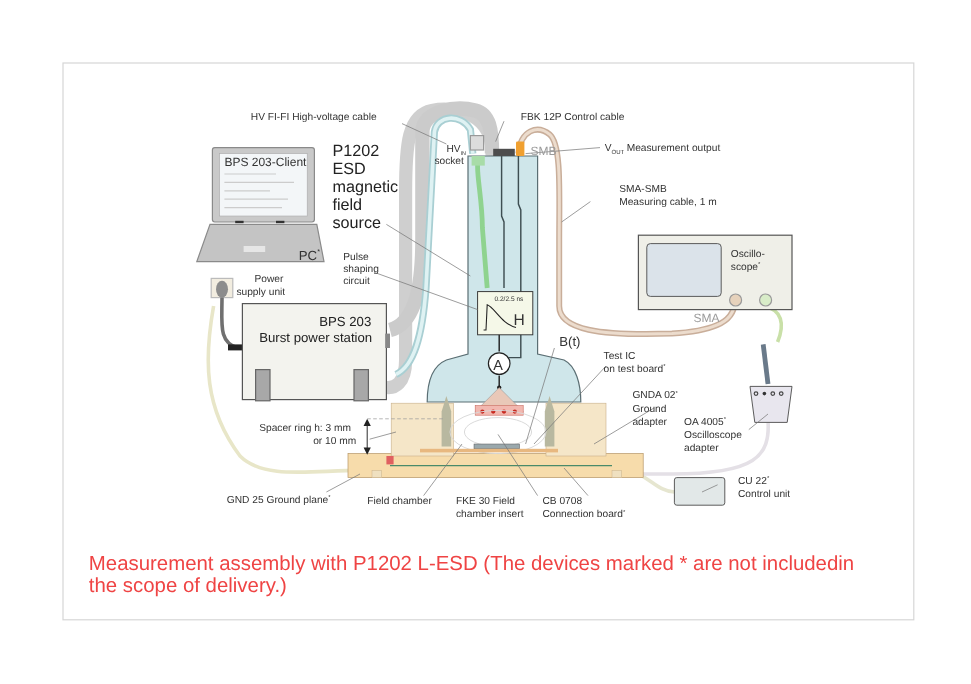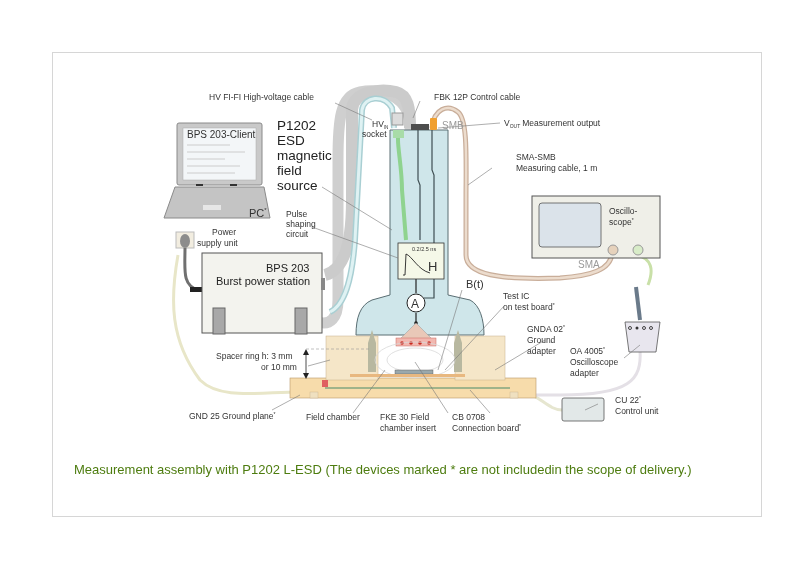--- a/index.html
+++ b/index.html
@@ -1,19 +1,19 @@
 <!DOCTYPE html>
 <html><head>
 <meta charset="utf-8">
 <style>
   html, body { margin: 0; padding: 0; background: #ffffff; }
   body { width: 809px; height: 570px; position: relative; overflow: hidden; font-family: "Liberation Sans", sans-serif; }
   .frame { position: absolute; left: 52px; top: 52px; width: 710px; height: 465px; border: 1px solid #d6d6d6; background: #fff; box-sizing: border-box; }
   .diagram { position: absolute; left: 0; top: 0; width: 809px; height: 570px; }
-  .caption { position: absolute; left: 74px; top: 461px; width: 660px; font-size: 13px; line-height: 18px; color: #4d7c0f; font-family: "Liberation Sans", sans-serif; }
+  .caption { position: absolute; left: 74px; top: 461px; width: 660px; font-size: 17px; line-height: 18px; color: #ef4444; font-family: "Liberation Sans", sans-serif; }
   svg text { font-family: "Liberation Sans", sans-serif; fill: #333; }
   .lbl { font-size: 8.5px; }
   .big { font-size: 13.5px; fill: #222; }
   .med { font-size: 11px; fill: #222; }
   .grey { fill: #9a9a9a; }
 </style>
 </head>
 <body>
 
 <div class="frame"></div>

